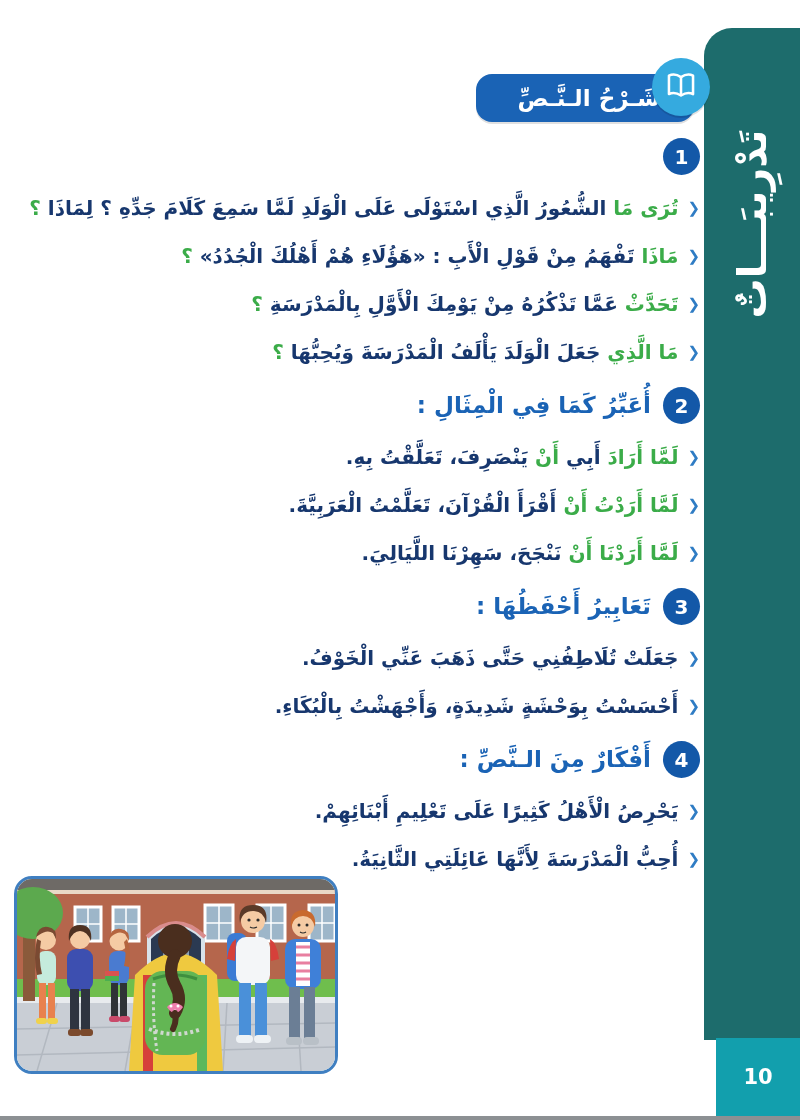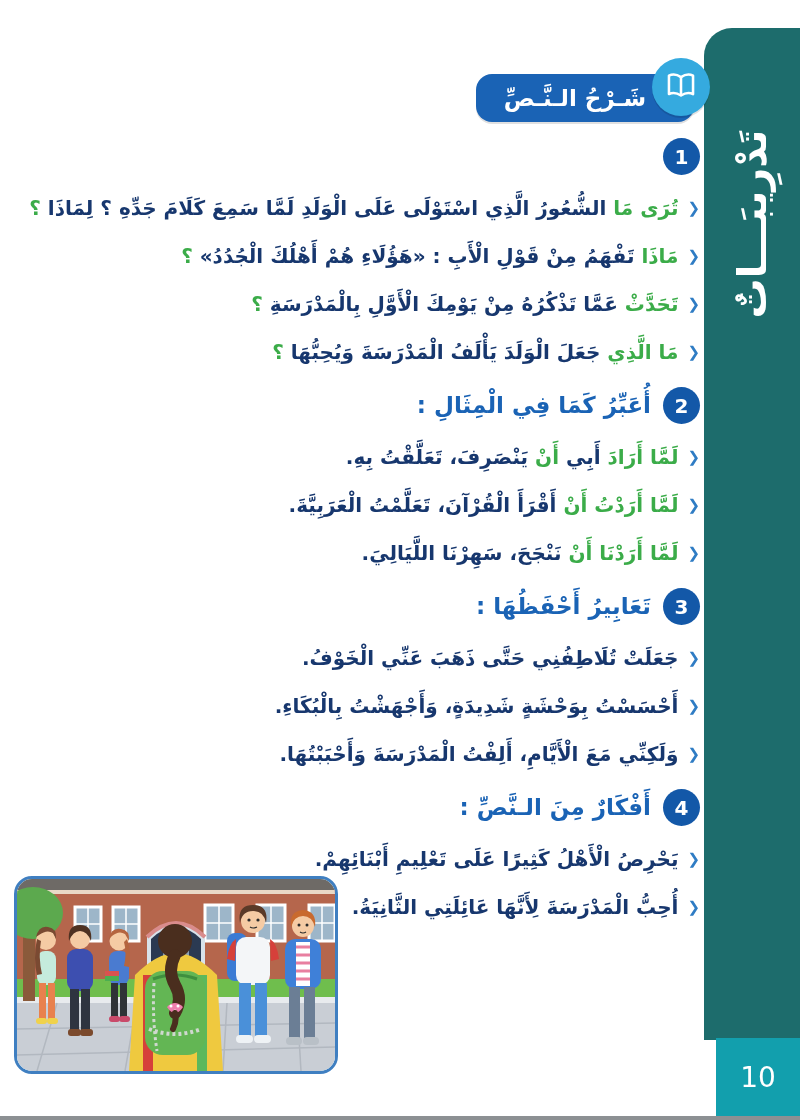--- a/index.html
+++ b/index.html
@@ -16,29 +16,29 @@
   .sidebar-label{
     position:absolute;top:196px;left:50%;width:340px;
     transform:translate(-50%,-50%) rotate(-90deg);
     color:#ffffff;font-size:40px;font-weight:bold;text-align:center;
     white-space:nowrap;letter-spacing:1px;
   }
   .page-box{
     position:absolute;bottom:4px;right:0;width:84px;height:78px;
     background:#129fad;display:flex;align-items:center;justify-content:center;
   }
-  .page-number{color:#ffffff;font-size:28px;font-weight:normal;}
+  .page-number{color:#ffffff;font-size:21px;font-weight:bold;}
   .bottom-edge{position:absolute;left:0;right:0;bottom:0;height:4px;background:#8c9093;}
 
   
   .badge-wrap{position:absolute;top:58px;right:96px;width:228px;height:64px;}
   .badge-pill{
     position:absolute;top:16px;right:10px;left:0;height:48px;
     background:#1a63b5;border-radius:16px;color:#ffffff;
-    font-size:23px;font-weight:bold;text-align:center;line-height:48px;
+    font-size:23px;font-weight:bold;line-height:48px;
     padding-left:14px;padding-right:34px;
     box-shadow:0 2px 0 rgba(0,0,0,0.12);
   }
   .badge-circle{
     position:absolute;top:0;right:-6px;width:58px;height:58px;border-radius:50%;
     background:#35aadf;display:flex;align-items:center;justify-content:center;
     box-shadow:0 2px 0 rgba(0,0,0,0.12);
   }
   .badge-circle svg{width:34px;height:34px;}
 
@@ -102,21 +102,20 @@
   <div class="line"><span class="bullet">❮</span><span><span class="seg-green">لَمَّا أَرَادَ </span><span class="seg-navy">أَبِي </span><span class="seg-green">أَنْ </span><span class="seg-navy">يَنْصَرِفَ، تَعَلَّقْتُ بِهِ.</span></span></div>
   <div class="line"><span class="bullet">❮</span><span><span class="seg-green">لَمَّا أَرَدْتُ أَنْ </span><span class="seg-navy">أَقْرَأَ الْقُرْآنَ، تَعَلَّمْتُ الْعَرَبِيَّةَ.</span></span></div>
   <div class="line"><span class="bullet">❮</span><span><span class="seg-green">لَمَّا أَرَدْنَا أَنْ </span><span class="seg-navy">نَنْجَحَ، سَهِرْنَا اللَّيَالِيَ.</span></span></div>
 
   <div class="section-head">
     <span class="num-circle">3</span>
     <span class="section-title">تَعَابِيرُ أَحْفَظُهَا :</span>
   </div>
   <div class="line"><span class="bullet">❮</span><span><span class="seg-navy">جَعَلَتْ تُلَاطِفُنِي حَتَّى ذَهَبَ عَنِّي الْخَوْفُ.</span></span></div>
   <div class="line"><span class="bullet">❮</span><span><span class="seg-navy">أَحْسَسْتُ بِوَحْشَةٍ شَدِيدَةٍ، وَأَجْهَشْتُ بِالْبُكَاءِ.</span></span></div>
-  <div class="line"><span class="bullet">❮</span><span><span class="seg-navy">وَلَكِنِّي مَعَ الْأَيَّامِ، أَلِفْتُ الْمَدْرَسَةَ وَأَحْبَبْتُهَا.</span></span></div>
 
   <div class="section-head">
     <span class="num-circle">4</span>
     <span class="section-title">أَفْكَارٌ مِنَ الـنَّصِّ :</span>
   </div>
   <div class="line"><span class="bullet">❮</span><span><span class="seg-navy">يَحْرِصُ الْأَهْلُ كَثِيرًا عَلَى تَعْلِيمِ أَبْنَائِهِمْ.</span></span></div>
   <div class="line"><span class="bullet">❮</span><span><span class="seg-navy">أُحِبُّ الْمَدْرَسَةَ لِأَنَّهَا عَائِلَتِي الثَّانِيَةُ.</span></span></div>
 
 </div>
 

